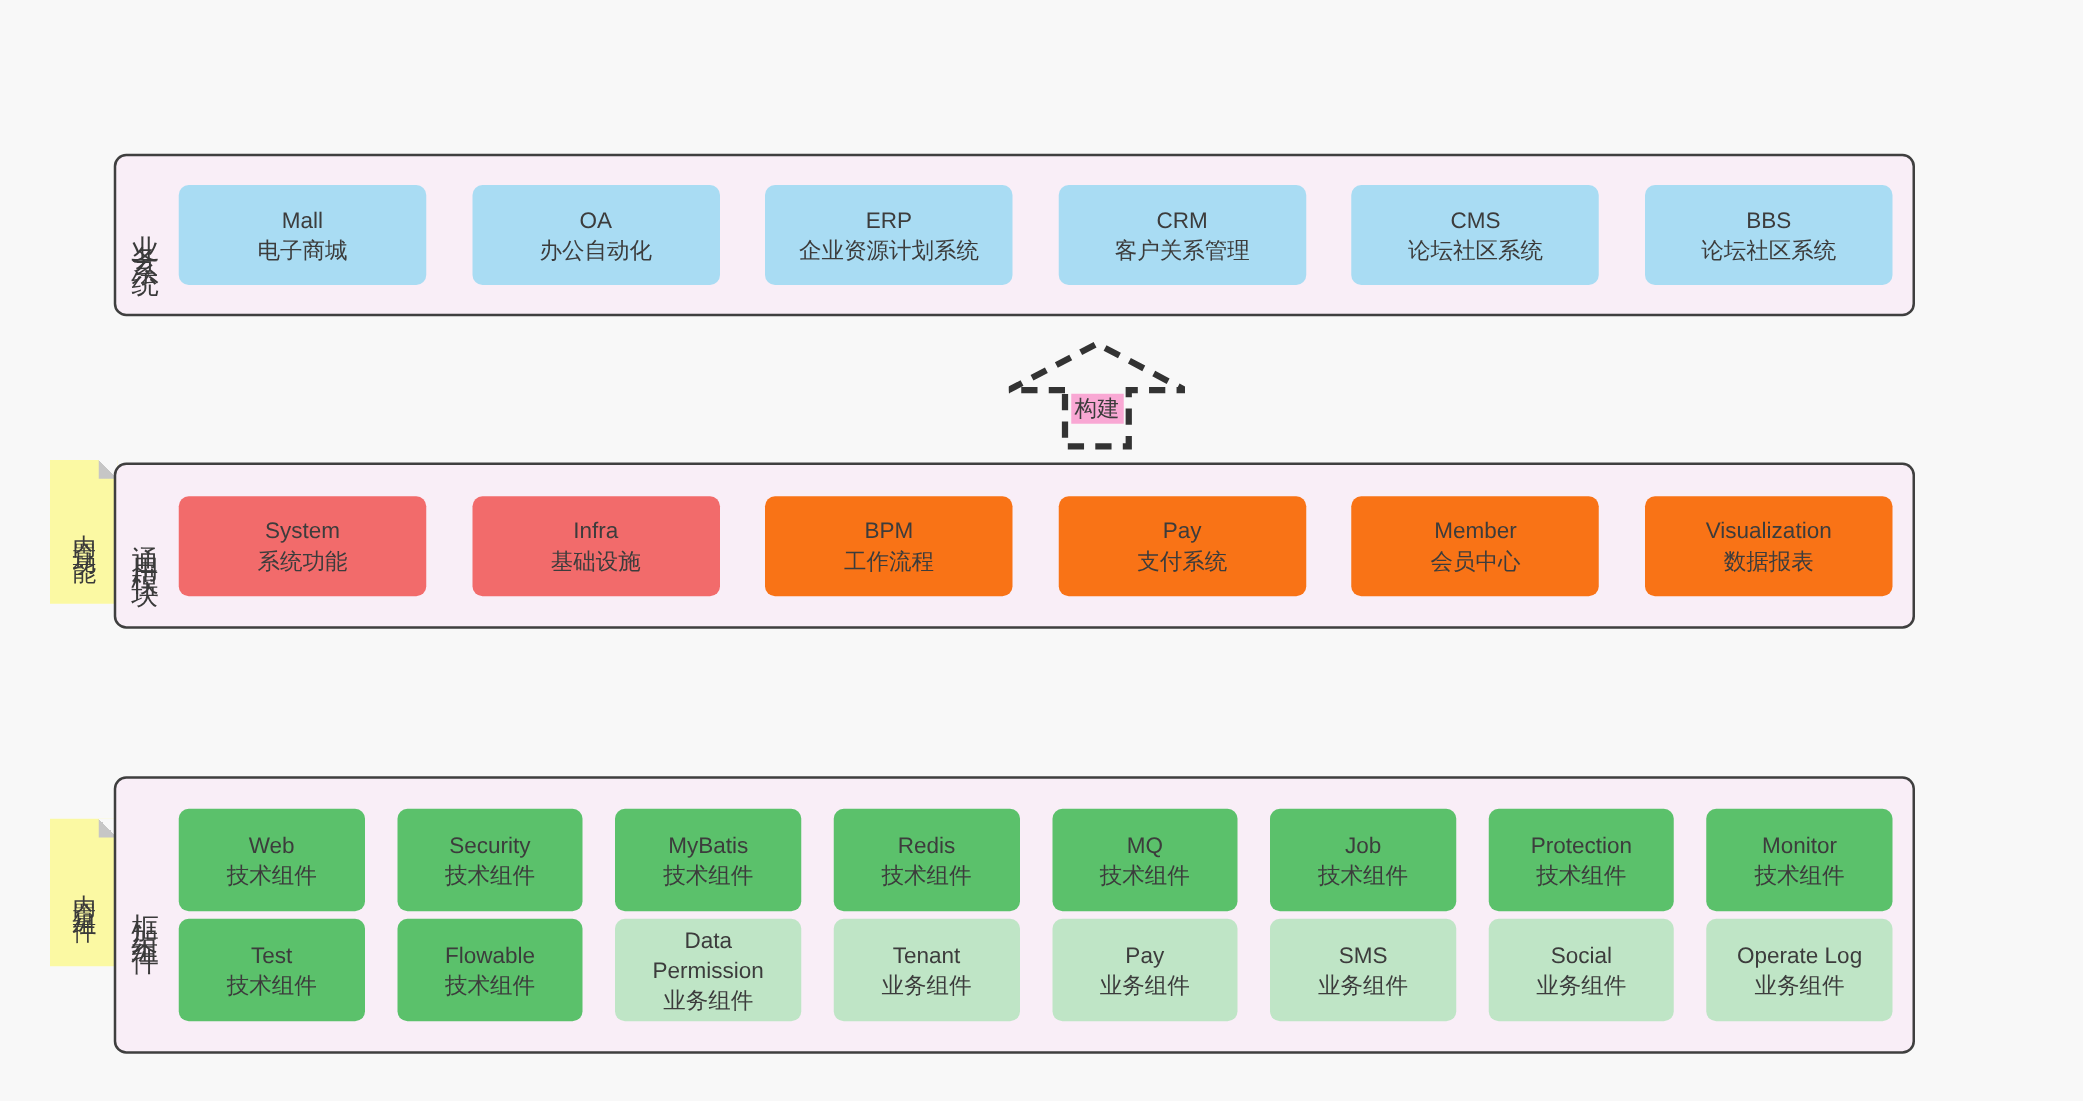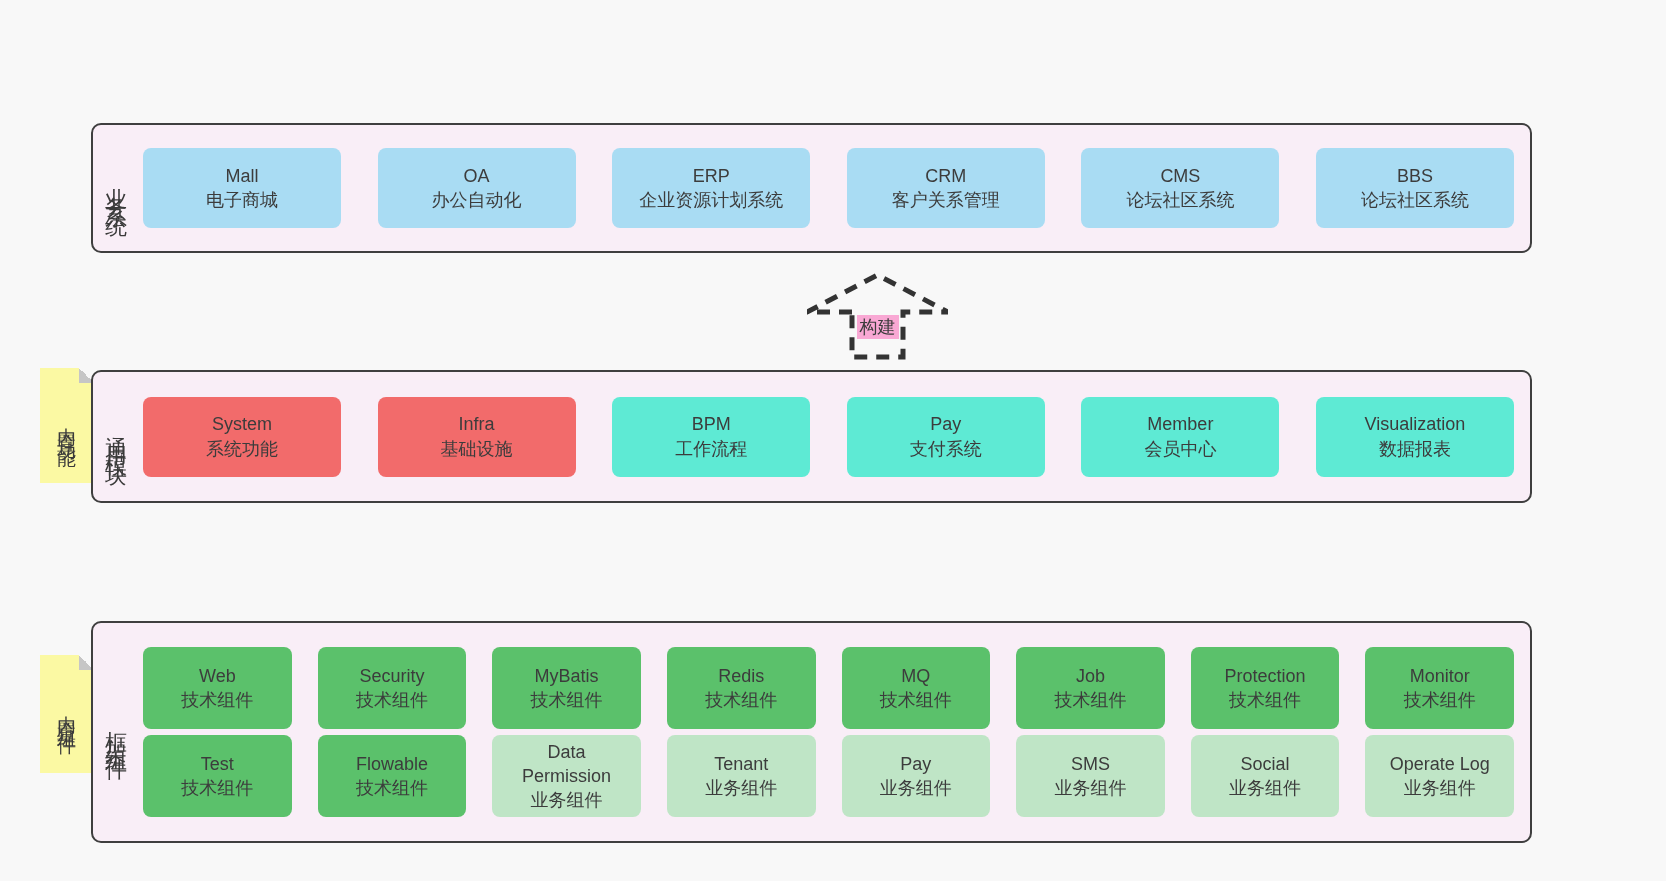--- a/index.html
+++ b/index.html
@@ -64,21 +64,21 @@
     border-radius:8px;
     font-size:18px;
     line-height:1.35;
     padding:0 10px;
     box-sizing:border-box;
   }
   .row .box { width:198px; height:80px; flex:0 0 auto; }
   .grid .box { height:82px; }
   .blue        { background:#a9dcf3; }
   .red         { background:#f26b6b; }
-  .pink        { background:#5eead4; }
+  .pink        { background:#f97316; }
   .green       { background:#5bc16b; }
   .green-light { background:#bfe5c6; }
 
   
   .arrow {
     position:absolute;
     width:141px; height:90px;
     z-index:1;
   }
   .arrow svg { position:absolute; left:0; top:0; }

